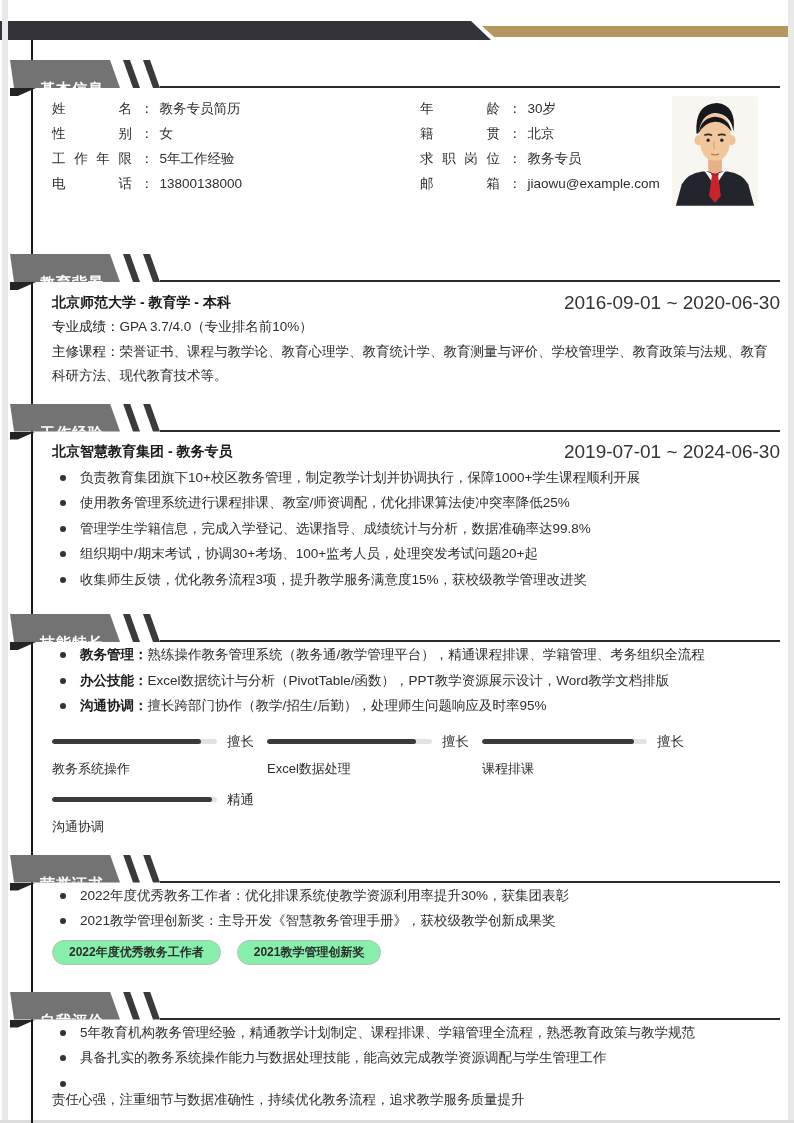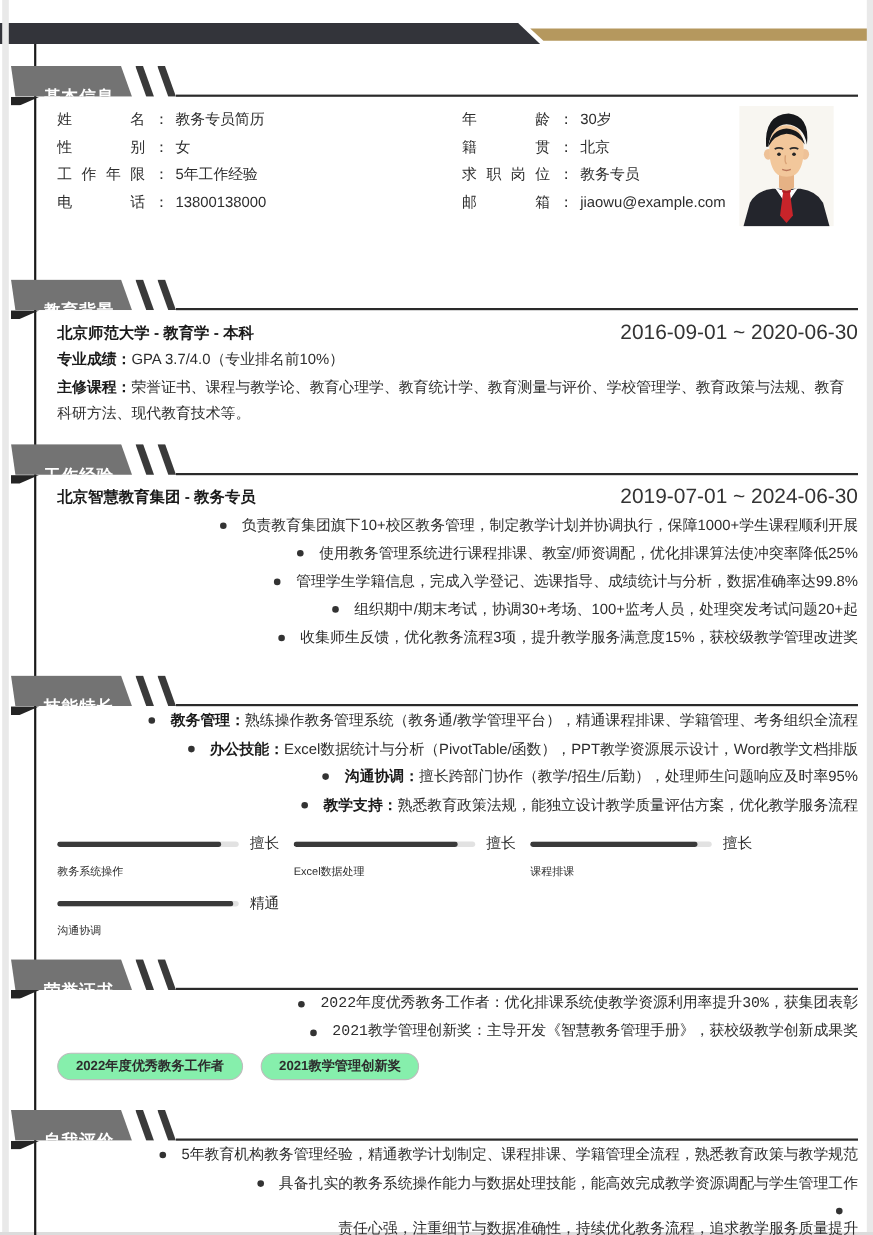--- a/index.html
+++ b/index.html
@@ -29,45 +29,45 @@
   .col-r{flex:1;}
   .f{display:flex;height:25px;align-items:center;font-size:13.5px;}
   .flab{display:inline-block;width:80px;text-align:justify;text-align-last:justify;color:#2d2d2d;}
   .fcolon{margin:0 6px 0 8px;}
   .photo{position:absolute;right:22px;top:0;width:86px;height:110px;}
   
   .row-split{display:flex;justify-content:space-between;align-items:center;height:25px;margin-top:8px;}
   .bold-title{font-weight:bold;font-size:14px;color:#1a1a1a;}
   .date{font-size:19px;color:#333;}
   .para{font-size:13.5px;line-height:24.5px;}
-  .para .b{font-weight:bold;color:#1a1a1a;}
+  .para .b{font-weight:normal;color:#1a1a1a;}
   ul.blist{list-style:none;margin:0;padding:0;}
-  ul.blist li{display:flex;align-items:flex-start;line-height:25.5px;font-size:13.5px;justify-content:flex-end;}
+  ul.blist li{display:flex;align-items:flex-start;line-height:25.5px;font-size:13.5px;}
   .dot{flex:0 0 auto;width:6px;height:6px;border-radius:50%;background:#333;margin:10px 14px 0 8px;}
   .blab{font-weight:bold;color:#1a1a1a;white-space:nowrap;}
   
   .bars{display:grid;grid-template-columns:215px 215px 215px;row-gap:13px;margin-top:14px;}
   .bar-row{display:flex;align-items:center;height:18px;}
   .track{position:relative;width:165px;height:5px;border-radius:3px;background:#e2e2e2;overflow:hidden;}
   .fill{display:block;height:100%;border-radius:3px;background:#3a3a3a;}
   .lvl{margin-left:10px;font-size:13.5px;color:#2d2d2d;}
-  .bar-name{margin-top:9px;font-size:10px;color:#2d2d2d;}
+  .bar-name{margin-top:9px;font-size:13px;color:#2d2d2d;}
   
   .tags{margin-top:6px;display:flex;gap:16px;}
   .tag{border:1.5px solid #bcbcbc;border-radius:14px;padding:3px 16px;font-size:12px;color:#2d2d2d;background:#86efac;font-weight:bold;}
   
   .mt-sec1{margin-top:60px;}
   .mt-sec2{margin-top:46px;}
   .mt-sec3{margin-top:15px;}
   .mt-sec4{margin-top:22px;}
   .mt-sec5{margin-top:19px;}
   .mt-sec6{margin-top:27px;}
   .mt8{margin-top:8px;}
   .mt6{margin-top:6px;}
-  .mt10{margin-top:10px;font-family:Liberation Mono, monospace;}
+  .mt10{margin-top:10px;}
 </style>
 </head>
 <body>
 
 <div class="page">
 
   <svg class="top-banner" width="794" height="46" viewBox="0 0 794 46">
     <polygon points="0,21 471,21 491,40 0,40" fill="#33343a"></polygon>
     <polygon points="482,26 794,26 794,37 494,37" fill="#b5985e"></polygon>
   </svg>
@@ -232,24 +232,20 @@
           <span><span class="blab">教务管理：</span><span>熟练操作教务管理系统（教务通/教学管理平台），精通课程排课、学籍管理、考务组织全流程</span></span>
         </li>
       <li>
           <span class="dot"></span>
           <span><span class="blab">办公技能：</span><span>Excel数据统计与分析（PivotTable/函数），PPT教学资源展示设计，Word教学文档排版</span></span>
         </li>
       <li>
           <span class="dot"></span>
           <span><span class="blab">沟通协调：</span><span>擅长跨部门协作（教学/招生/后勤），处理师生问题响应及时率95%</span></span>
         </li>
-      <li>
-          <span class="dot"></span>
-          <span><span class="blab">教学支持：</span><span>熟悉教育政策法规，能独立设计教学质量评估方案，优化教学服务流程</span></span>
-        </li>
     </ul>
 
     <div class="bars">
       <div>
         <div class="bar-row">
           <span class="track">
               <span class="fill" style="width: 90%;"></span>
             </span>
           <span class="lvl">擅长</span>
         </div>

